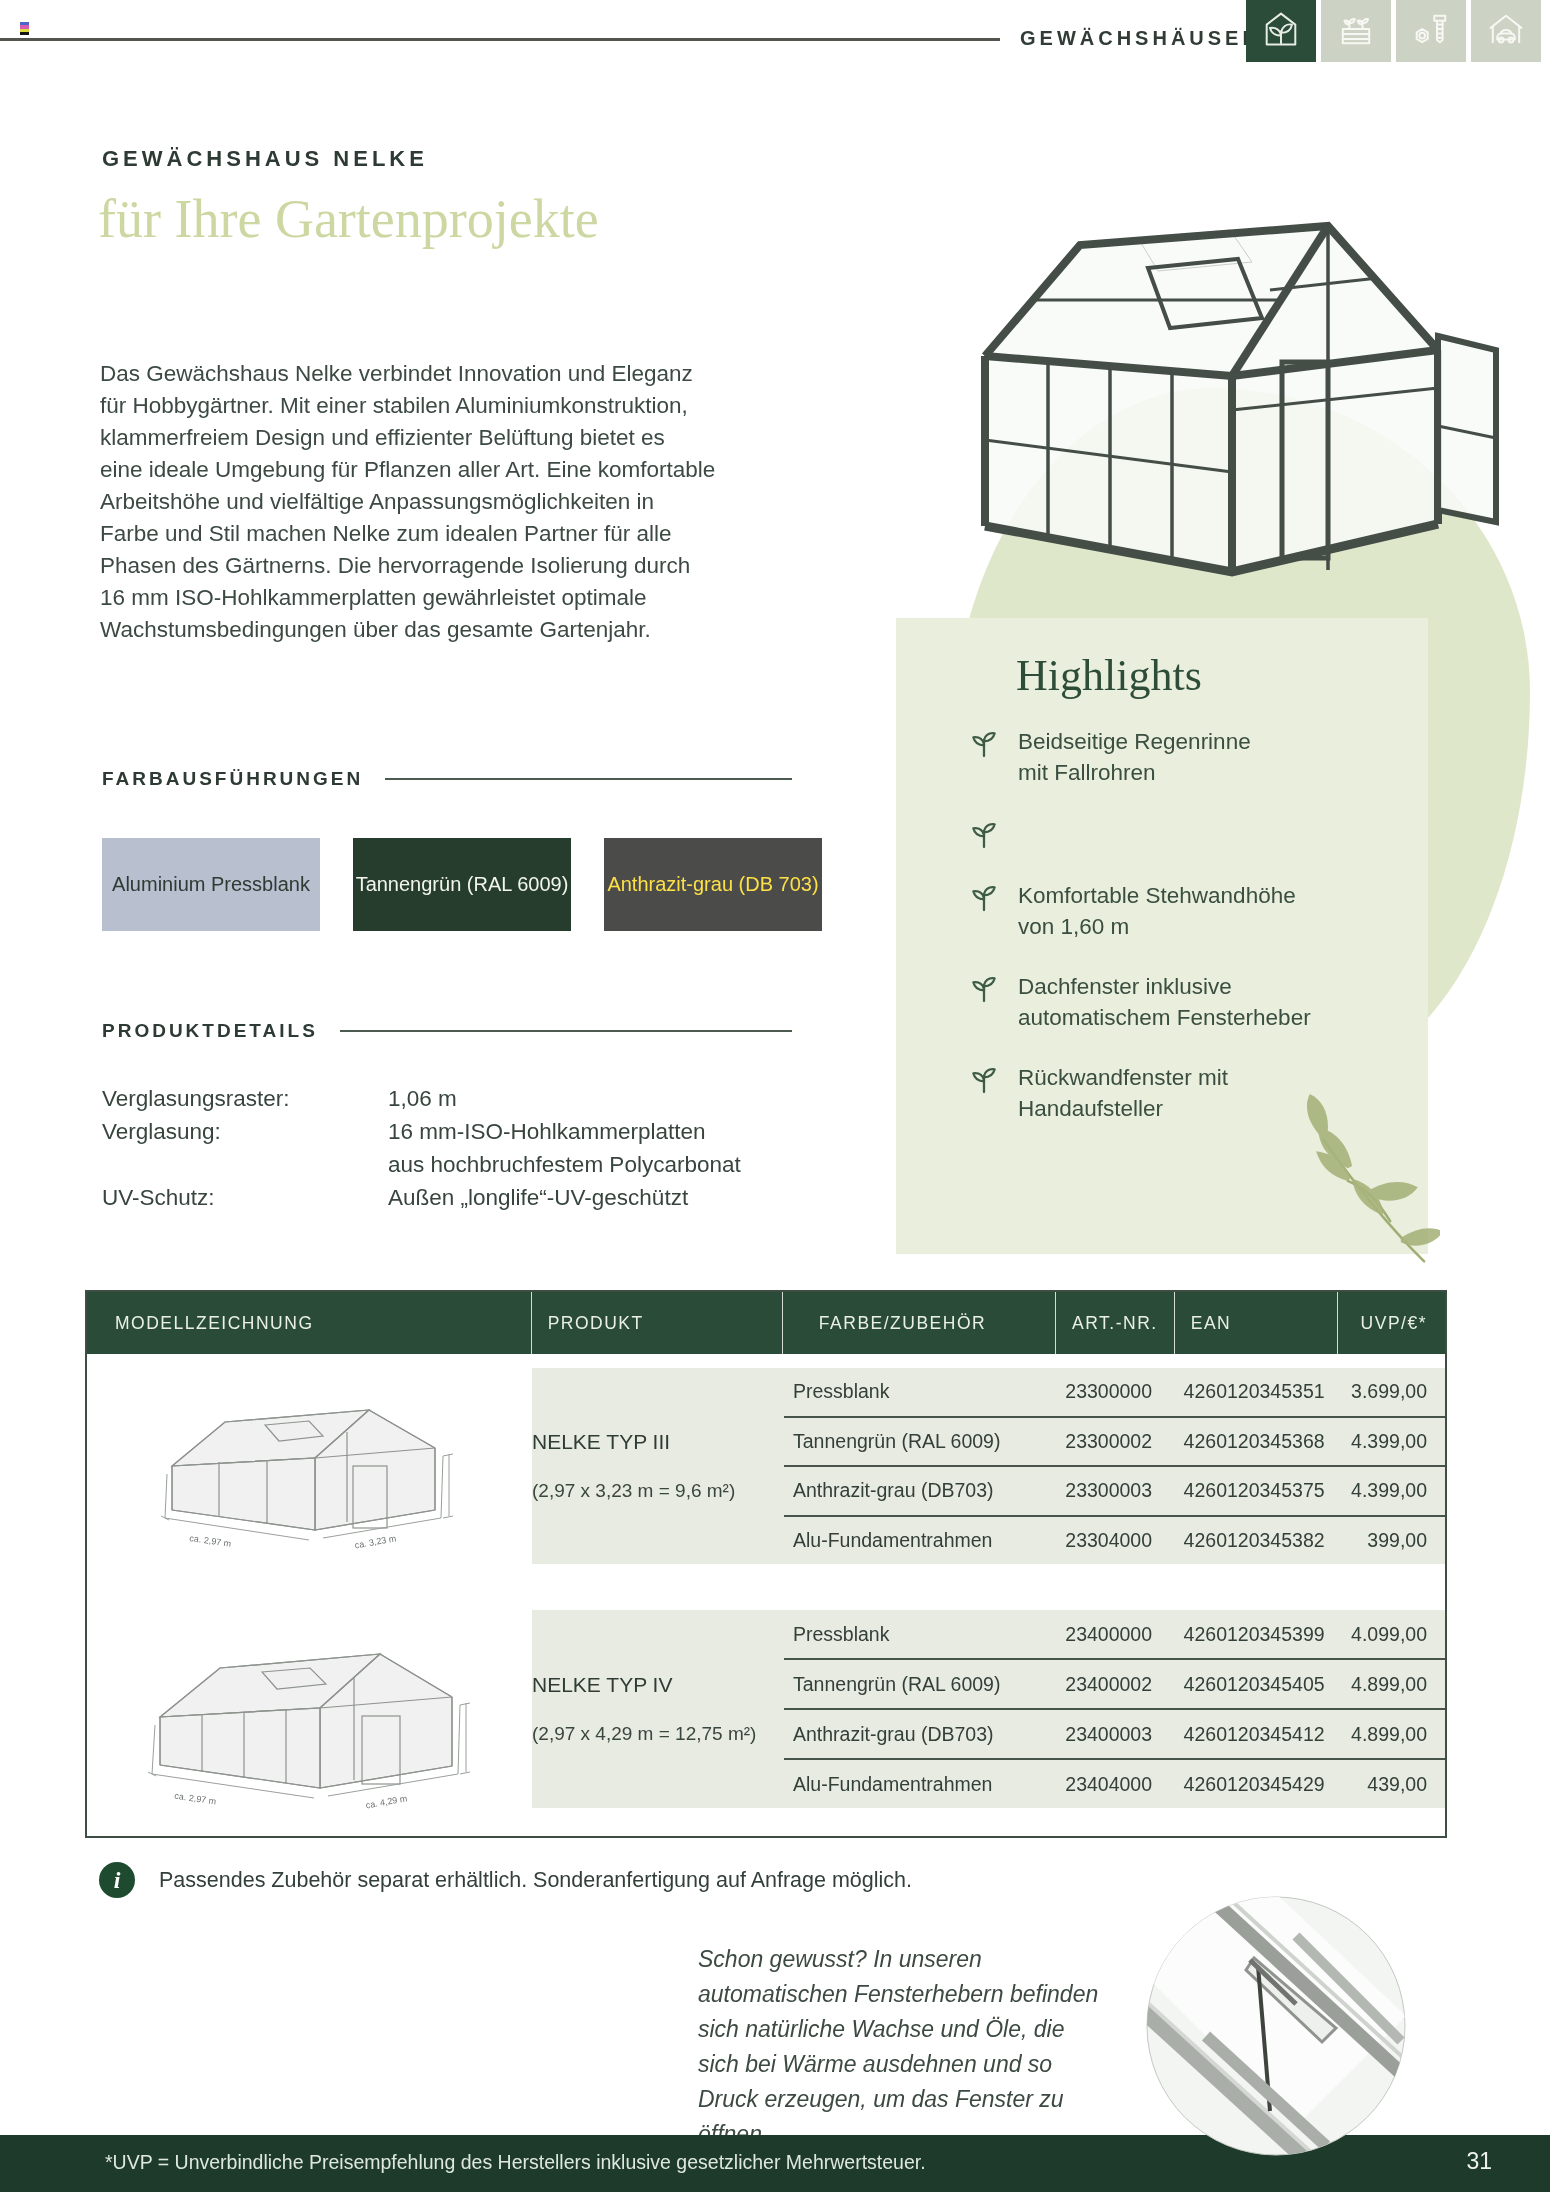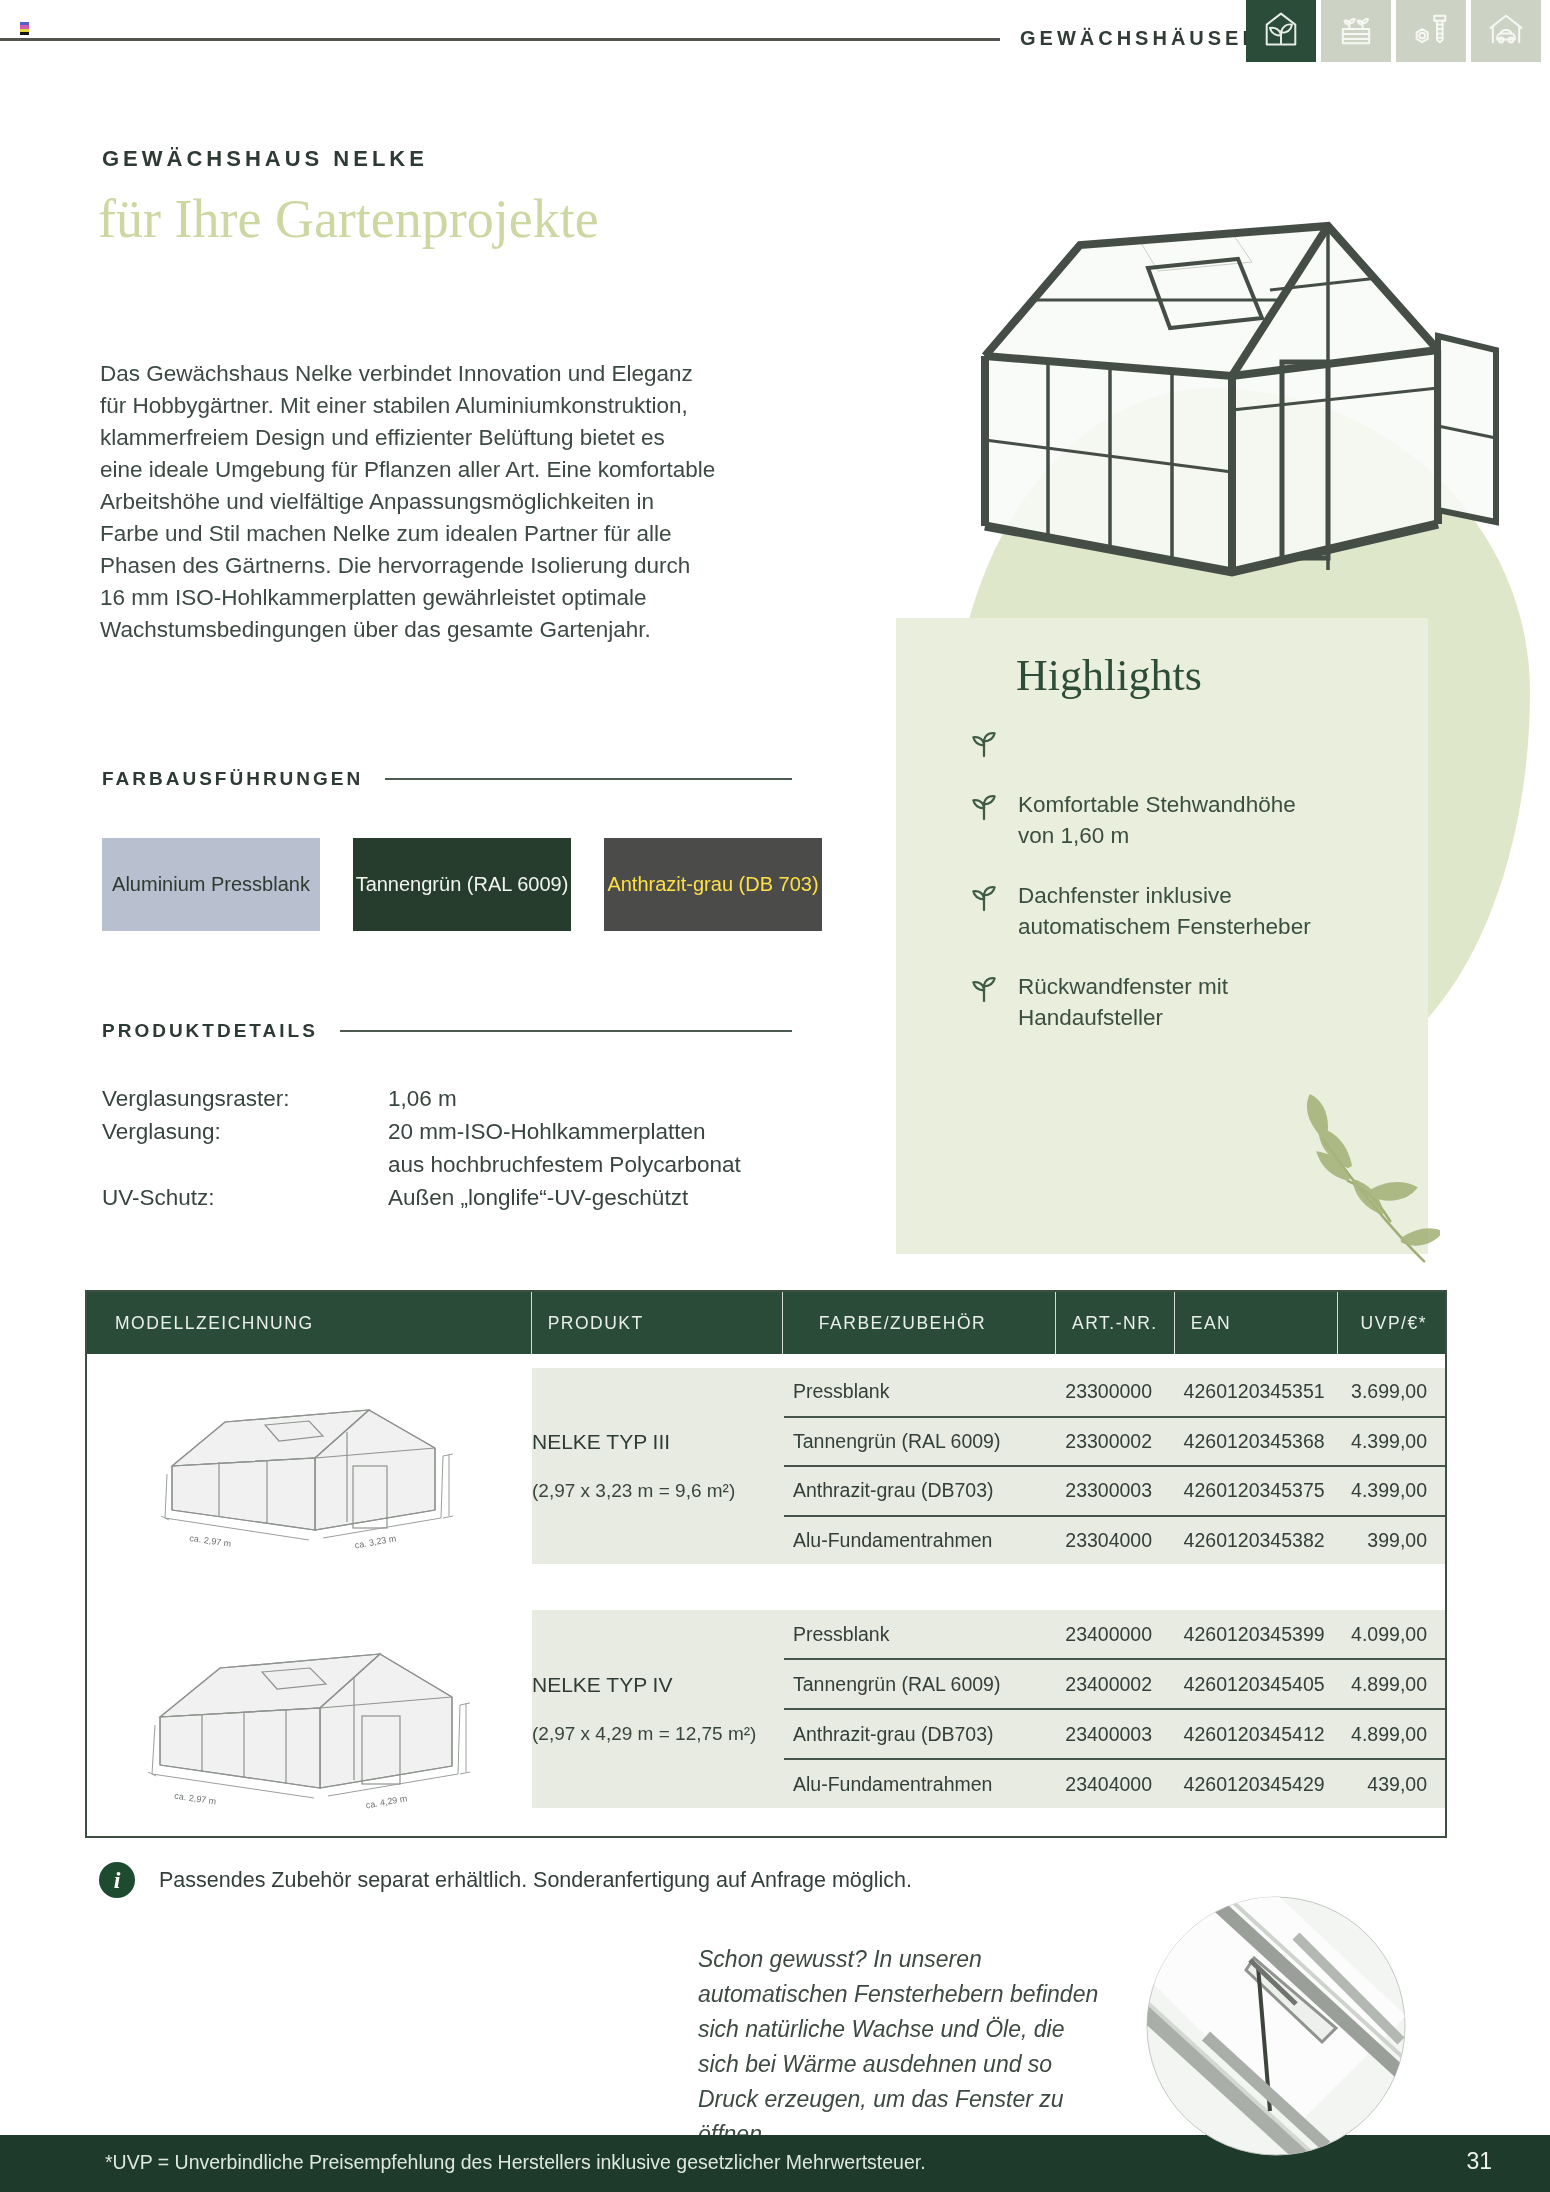--- a/index.html
+++ b/index.html
@@ -210,20 +210,29 @@
 
   <div class="panel">
     <div class="panel-title">Highlights</div>
     <div class="hl-list">
       <div class="hl-item">
         <svg viewBox="0 0 24 24">
             <path d="M12 21 C12 15 12 11 12 9"></path>
             <path d="M12 13 C8 13 5 11 4 7 C8 6.5 11 8.5 12 12 Z"></path>
             <path d="M12 9 C13 5.5 16 3.5 20 4 C19 8 16 10 12 10 Z"></path>
           </svg>
+        <div class="hl-text">Beidseitige Regenrinne
+mit Fallrohren</div>
+      </div>
+      <div class="hl-item">
+        <svg viewBox="0 0 24 24">
+            <path d="M12 21 C12 15 12 11 12 9"></path>
+            <path d="M12 13 C8 13 5 11 4 7 C8 6.5 11 8.5 12 12 Z"></path>
+            <path d="M12 9 C13 5.5 16 3.5 20 4 C19 8 16 10 12 10 Z"></path>
+          </svg>
       </div>
       <div class="hl-item">
         <svg viewBox="0 0 24 24">
             <path d="M12 21 C12 15 12 11 12 9"></path>
             <path d="M12 13 C8 13 5 11 4 7 C8 6.5 11 8.5 12 12 Z"></path>
             <path d="M12 9 C13 5.5 16 3.5 20 4 C19 8 16 10 12 10 Z"></path>
           </svg>
         <div class="hl-text">Komfortable Stehwandhöhe
 von 1,60 m</div>
       </div>
@@ -273,21 +282,21 @@
   </div>
 
   <div class="seclabel sec-details">
     <span class="txt">PRODUKTDETAILS</span>
     <span class="rule"></span>
   </div>
   <div class="details">
     <div>Verglasungsraster:</div>
     <div>1,06 m</div>
     <div>Verglasung:</div>
-    <div>20 mm-ISO-Hohlkammerplatten</div>
+    <div>16 mm-ISO-Hohlkammerplatten</div>
     <div></div>
     <div>aus hochbruchfestem Polycarbonat</div>
     <div>UV-Schutz:</div>
     <div>Außen „longlife“-UV-geschützt</div>
   </div>
 
   <div class="ptable">
     <div class="thead">
       <div class="th th-model">MODELLZEICHNUNG</div>
       <div class="th th-produkt">PRODUKT</div>

